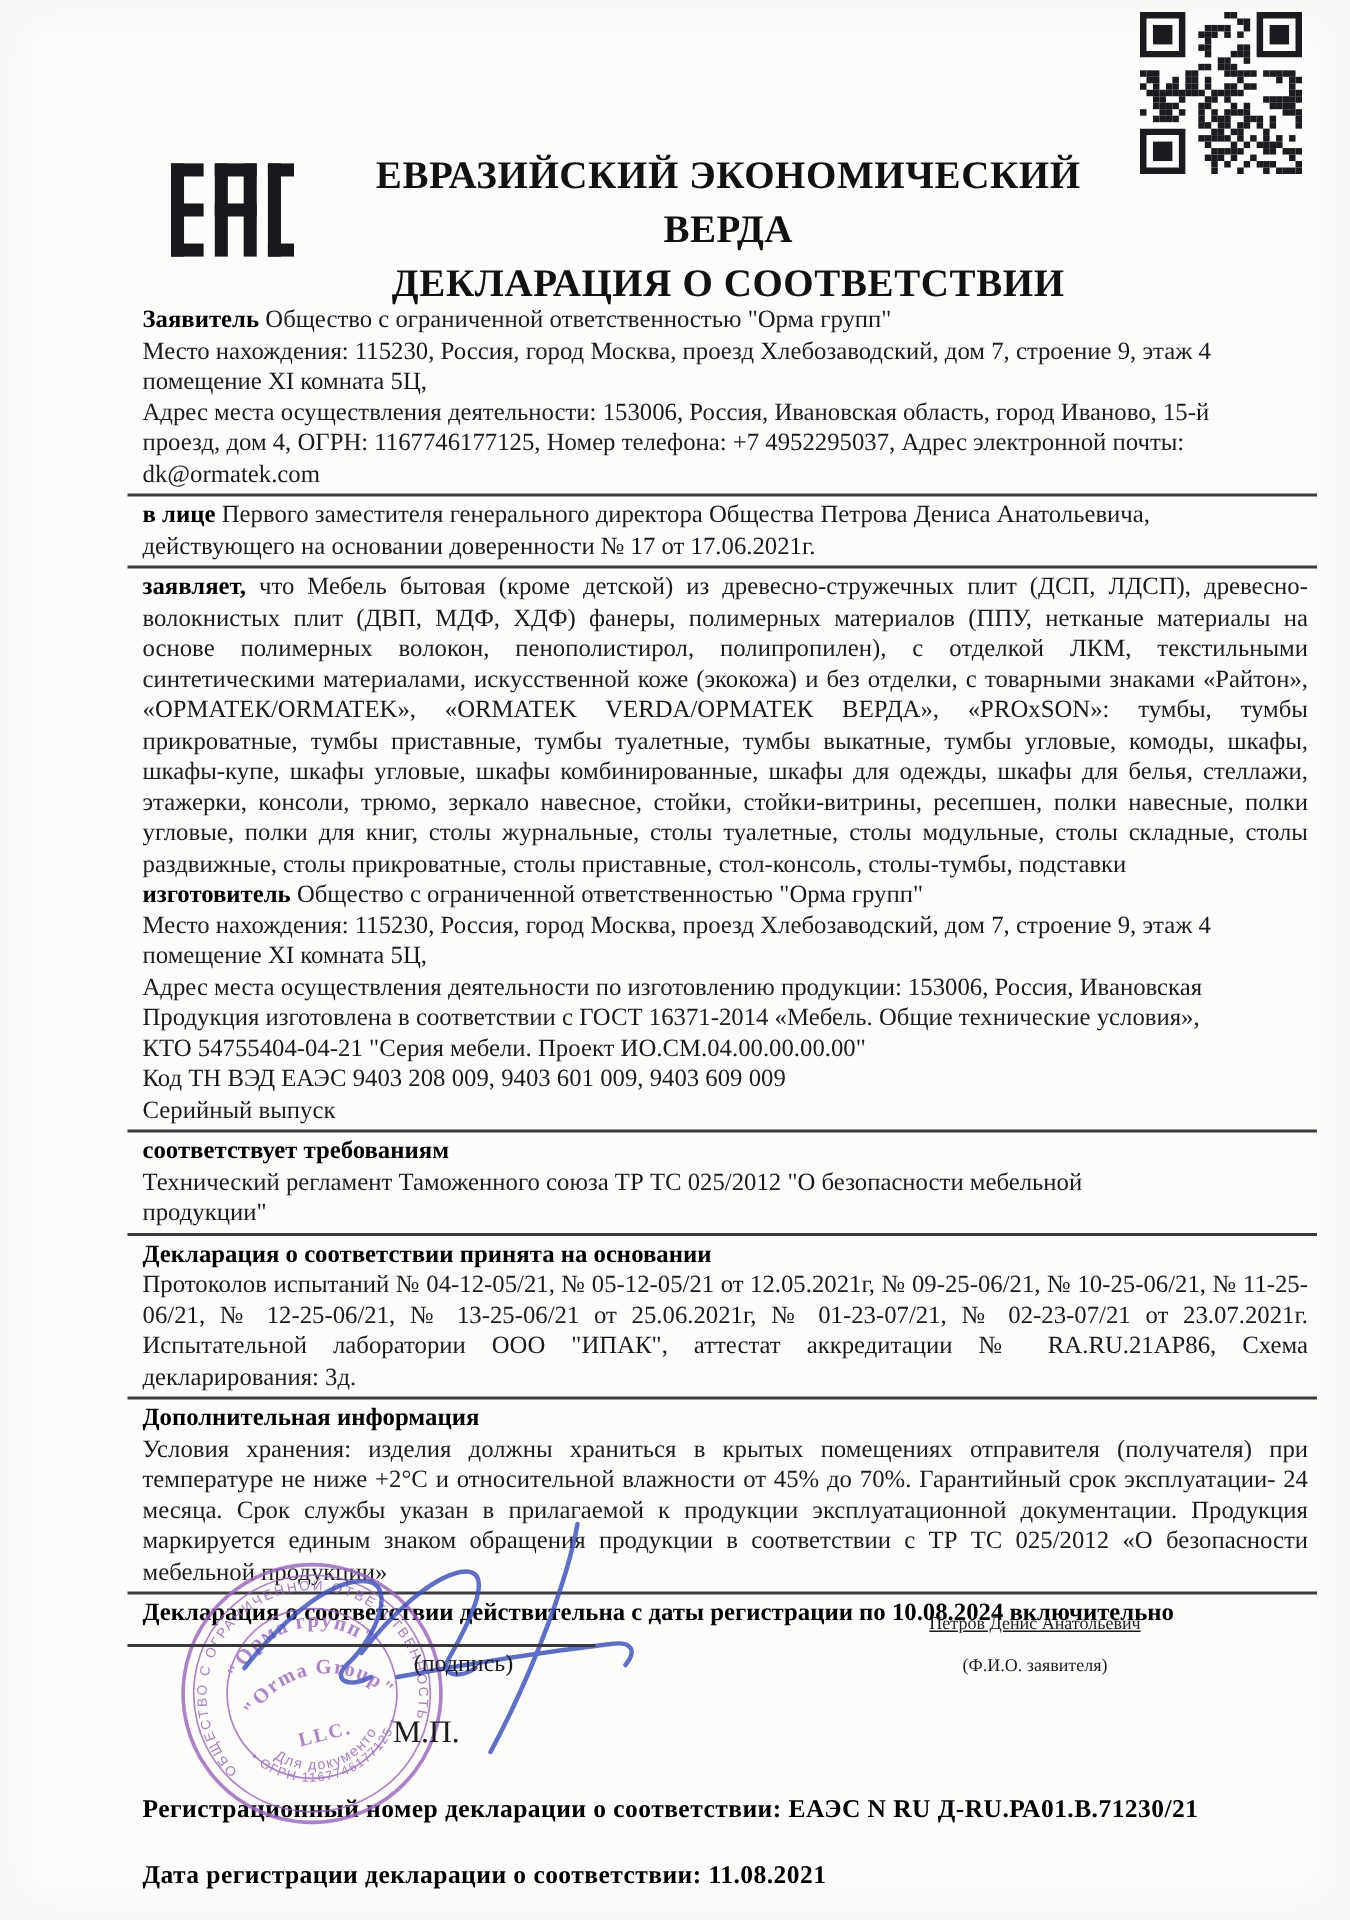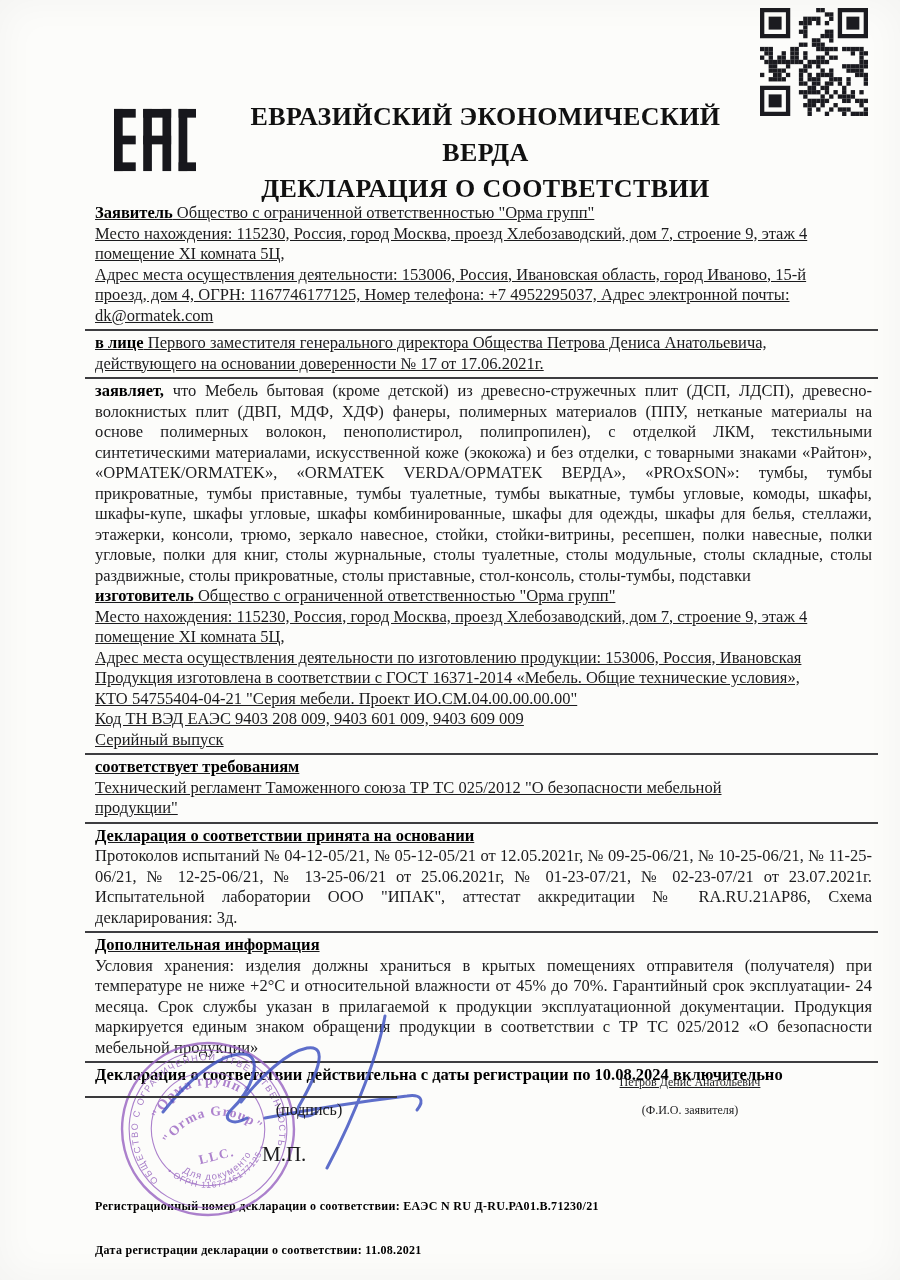--- a/index.html
+++ b/index.html
@@ -19,36 +19,36 @@
   .doc-title{
     position:absolute;left:218px;top:99px;width:535px;
     text-align:center;font-weight:bold;font-size:26px;line-height:36px;
     letter-spacing:0.4px;color:#111;
   }
   .qr{position:absolute;top:8px;right:30px;width:112px;height:108px;}
   .qr svg{width:100%;height:100%;}
   
   .content{padding:0 28px 0 95px;font-size:16.5px;line-height:20.5px;}
   .content p{margin:0;}
-  .line{white-space:nowrap;text-decoration:underline;}
+  .line{white-space:nowrap;}
   .just{text-align:justify;}
   b{color:#000;}
   .rule{border-top:2px solid #3d3d40;margin:3px -6px 2px -10px;height:0;}
   
   .sig-area{position:relative;height:96px;margin-top:2px;}
   .sig-line{position:absolute;left:-10px;top:8px;width:312px;border-top:2px solid #3a3a3c;}
   .sig-caption{position:absolute;left:134px;top:12px;width:160px;text-align:center;font-size:16px;}
   .signer-name{position:absolute;right:32px;top:-16px;width:300px;text-align:center;
     font-size:12px;text-decoration:underline;}
   .signer-caption{position:absolute;right:32px;top:12px;width:300px;text-align:center;font-size:12px;}
   .mp{position:absolute;left:167px;top:56px;font-size:21px;}
   .stamp{position:absolute;left:22px;top:-50px;width:182px;height:182px;pointer-events:none;}
   .signature-svg{position:absolute;left:50px;top:-76px;width:335px;height:165px;pointer-events:none;}
   
-  .reg-line{margin-top:12px !important;font-size:12px;letter-spacing:0.3px;}
+  .reg-line{margin-top:12px !important;font-size:17px;letter-spacing:0.3px;}
   .reg-line.date{margin-top:24px !important;}
 </style>
 </head>
 <body>
 
 <div class="page">
 
   <div class="doc-header">
     <div class="eac-logo">
       <svg viewBox="0 0 132 100" width="82" height="78" fill="#17171c">

